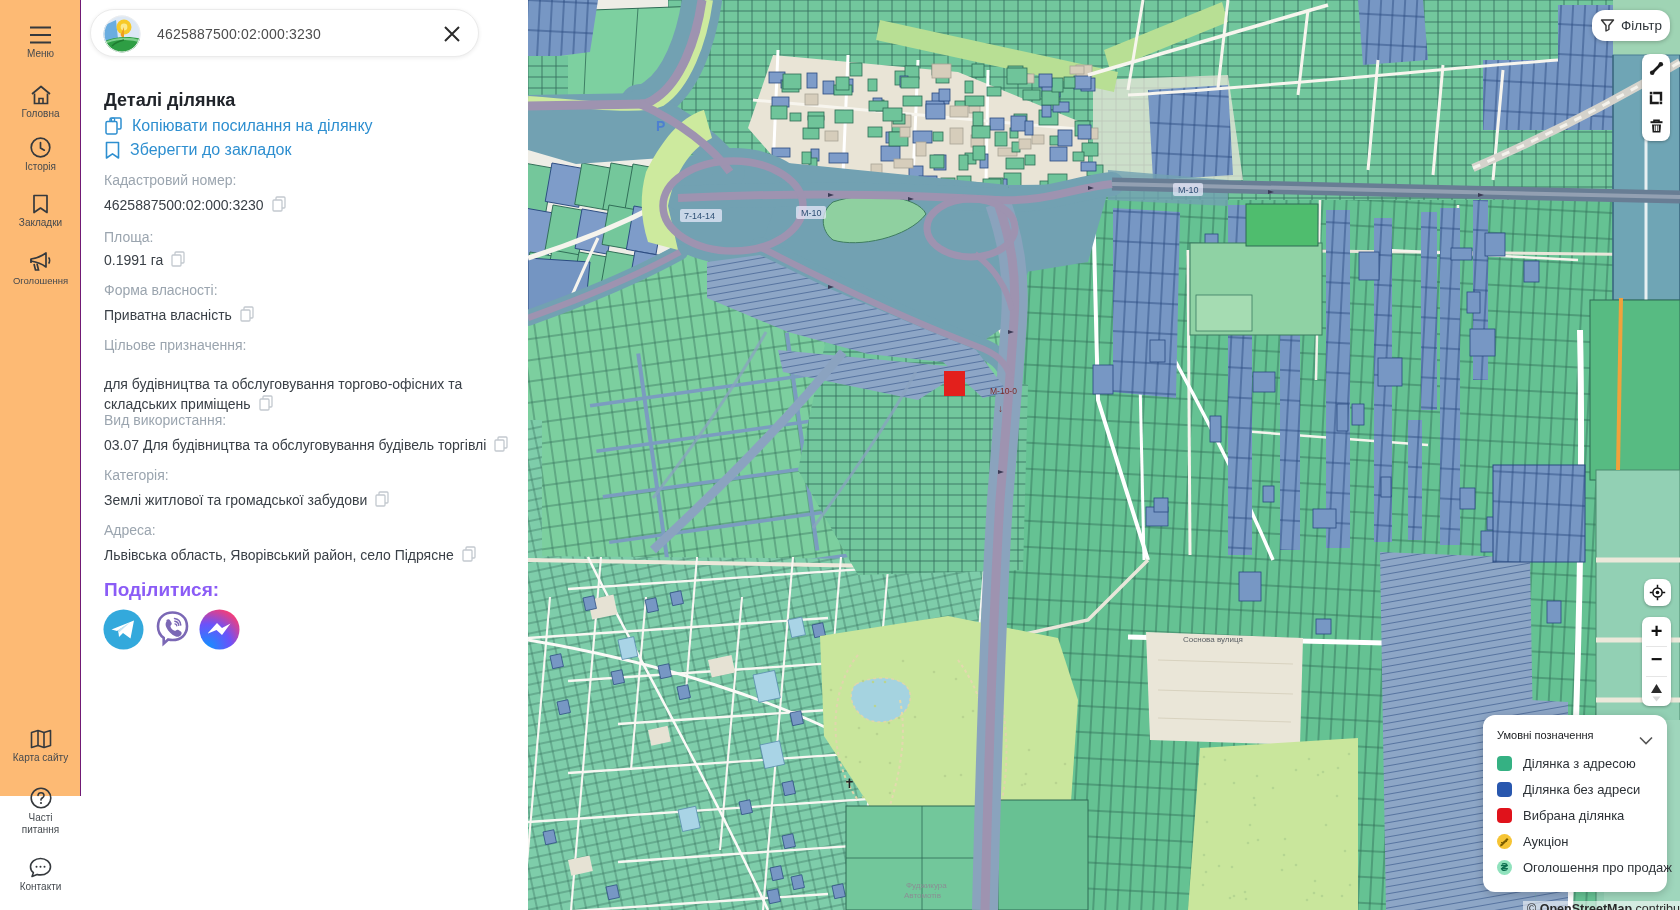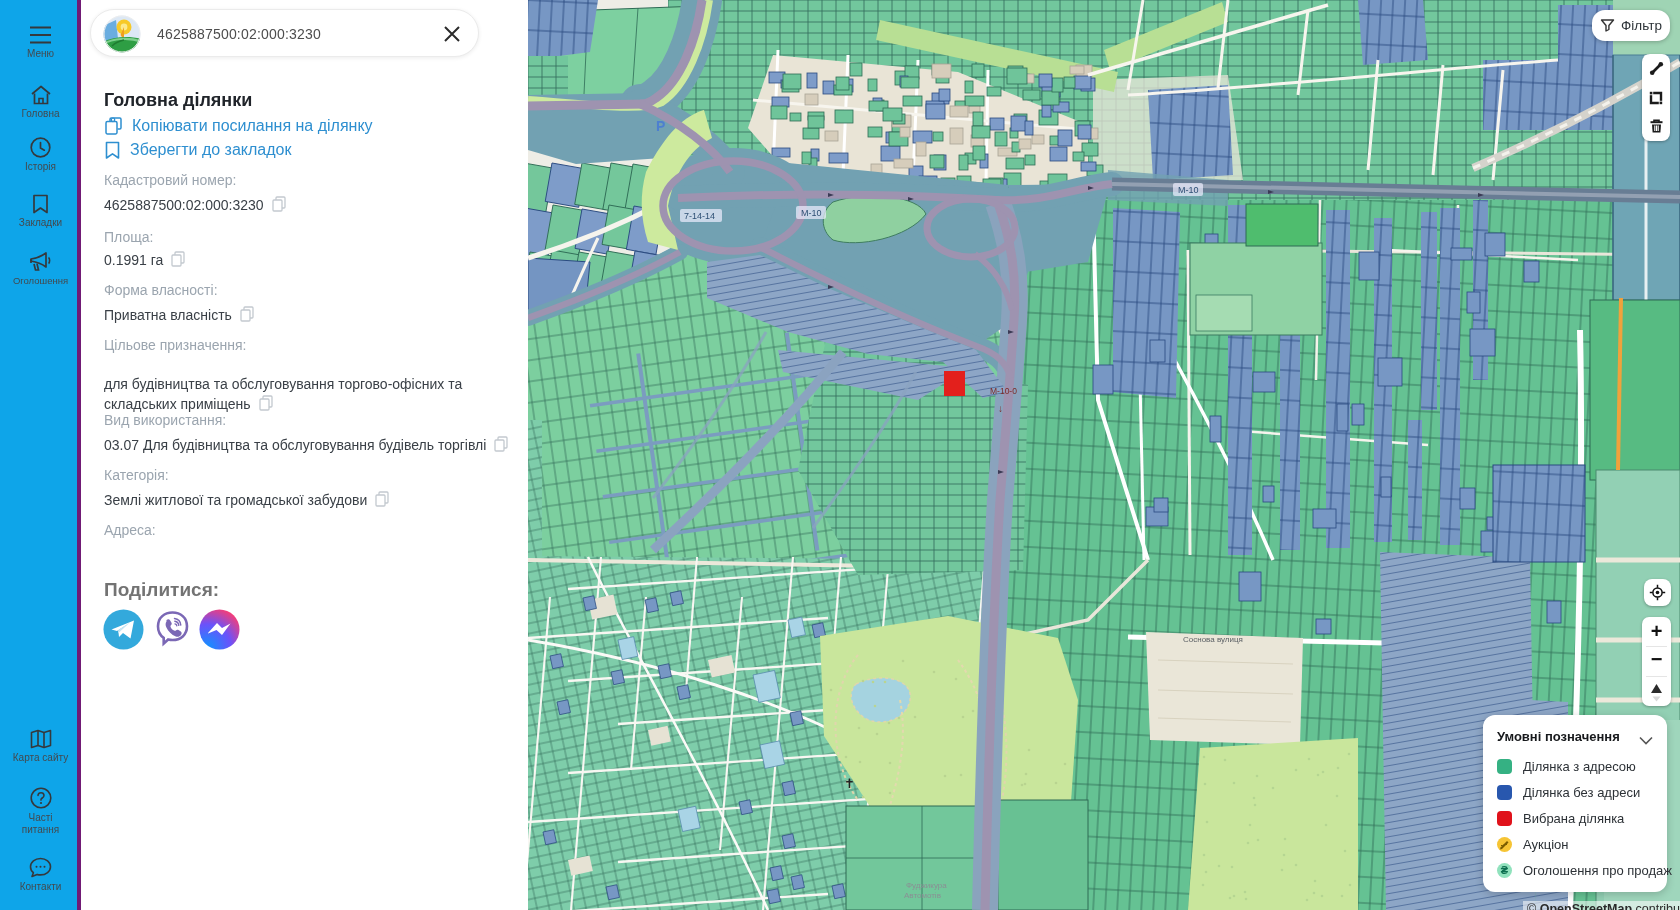--- a/index.html
+++ b/index.html
@@ -1,39 +1,39 @@
 <!DOCTYPE html>
 <html lang="uk"><head><meta charset="utf-8">
 <style>
 *{margin:0;padding:0;box-sizing:border-box}
 html,body{width:1680px;height:910px;overflow:hidden;font-family:"Liberation Sans",sans-serif;background:#fff}
-.rail{position:absolute;left:0;top:0;width:81px;height:910px;background:#0ea5e9;border-right:4px solid #701a75;z-index:5}
+.rail{position:absolute;left:0;top:0;width:81px;height:796px;background:#fdba74;border-right:1px solid #701a75;z-index:5}
 .ri{position:absolute;left:0;width:81px;text-align:center;color:#3c4146}
 .ri svg{display:block;margin:0 auto}
 .ri .lb{font-size:10px;color:#44494e;margin-top:3px;line-height:12px}
 .panel{position:absolute;left:81px;top:0;width:447px;height:742px;background:#fff;z-index:4}
 .search{position:absolute;left:9px;top:9px;width:389px;height:48px;background:#fff;border:1px solid #ebebeb;border-radius:26px;box-shadow:0 1px 4px rgba(0,0,0,0.08)}
 .search .logo{position:absolute;left:12px;top:5px}
 .search .q{position:absolute;left:66px;top:16px;font-size:14px;color:#4d4d4d;letter-spacing:0.2px}
 .search .x{position:absolute;right:16px;top:14px;width:20px;height:20px}
 .dt{position:absolute;left:23px;top:90px;font-size:18px;font-weight:bold;color:#20242a}
 .lnk{position:absolute;left:24px;font-size:16px;color:#2e8fd0;display:flex;align-items:flex-end;gap:10px}
 .lbl{position:absolute;left:23px;font-size:14px;color:#9ba5af}
 .val{position:absolute;left:23px;font-size:14px;color:#3a4047;white-space:nowrap}
 .cpy{display:inline-block;width:13px;height:15px;position:relative;top:2px;margin-left:8px}
-.shr{position:absolute;left:23px;top:579px;font-size:19px;font-weight:bold;color:#737373}
+.shr{position:absolute;left:23px;top:579px;font-size:19px;font-weight:bold;color:#8b5cf6}
 .sic{position:absolute;top:609px}
 .map{position:absolute;left:528px;top:0;width:1152px;height:910px;z-index:1;background:#efeee8}
 .fbtn{position:absolute;left:1064px;top:10px;width:78px;height:31px;background:#fff;border-radius:13px;box-shadow:0 1px 4px rgba(0,0,0,0.25);display:flex;align-items:center;justify-content:center;gap:6px;font-size:13.5px;color:#2d3338;z-index:3}
 .tool{position:absolute;left:1116px;width:27px;height:27px;background:#fff;border-radius:6px;box-shadow:0 1px 3px rgba(0,0,0,0.3);display:flex;align-items:center;justify-content:center;z-index:3}
 .zoomcol{position:absolute;left:1114px;top:617px;width:29px;height:89px;background:#fff;border-radius:7px;box-shadow:0 1px 3px rgba(0,0,0,0.3);z-index:3;text-align:center}
 .zoomcol .z{height:29px;line-height:29px;font-size:20px;color:#111;font-weight:bold}
 .zoomcol .sep{height:1px;background:#e5e5e5;margin:0 4px}
 .legend{position:absolute;left:955px;top:715px;width:184px;height:177px;background:#fff;border-radius:12px;box-shadow:0 2px 8px rgba(0,0,0,0.2);z-index:3;padding:14px 0 0 14px}
-.legend .tt{font-size:13px;font-weight:bold;color:#17191c}
+.legend .tt{font-size:11px;font-weight:normal;color:#17191c}
 .legend .chev{position:absolute;right:14px;top:16px}
 .legend .row{display:flex;align-items:center;gap:11px;margin-top:11px;font-size:13px;color:#2c3136;white-space:nowrap}
 .legend .sw{width:15px;height:15px;border-radius:4px;flex:0 0 15px}
 .attr{position:absolute;left:995px;top:901px;font-size:12.5px;color:#2a2a2a;z-index:2;background:rgba(255,255,255,0.55);padding:1px 4px;white-space:nowrap}
 .attr b{text-decoration:underline}
 </style></head>
 <body>
 
 <div class="map">
 <svg width="1152" height="910" viewBox="0 0 1152 910">
@@ -678,21 +678,21 @@
             <path d="M-2 30c12-7 28-8 42-3" fill="none" stroke="#7ecf8e" stroke-width="2.2"></path>
             <path d="M21 25c-5 1-9 3-12 6" fill="none" stroke="#1f7c31" stroke-width="1.5"></path>
           </g>
           <circle cx="19" cy="19" r="18" fill="none" stroke="#eee" stroke-width="1"></circle>
         </svg></div>
   <div class="q">4625887500:02:000:3230</div>
   <div class="x"><svg width="20" height="20" viewBox="0 0 20 20">
           <path d="M3 3 17 17M17 3 3 17" stroke="#2b2b2b" stroke-width="2"></path>
         </svg></div>
  </div>
- <div class="dt">Головна ділянки</div>
+ <div class="dt">Деталі ділянка</div>
  <div class="lnk" style="top:117px"><svg width="17" height="18" viewBox="0 0 17 18">
         <path d="M5 4.5V2.2C5 1.5 5.5 1 6.2 1h8.6c.7 0 1.2.5 1.2 1.2v8.6c0 .7-.5 1.2-1.2 1.2H12.5" fill="none" stroke="#2e8fd0" stroke-width="1.5"></path>
         <rect x="1" y="4.5" width="11" height="12.5" rx="1.4" fill="none" stroke="#2e8fd0" stroke-width="1.5"></rect>
         <circle cx="8" cy="2.8" r="1.7" fill="#fff" stroke="#2e8fd0" stroke-width="1.3"></circle>
       </svg>Копіювати посилання на ділянку</div>
  <div class="lnk" style="top:141px"><svg width="15" height="18" viewBox="0 0 15 18">
         <path d="M1.5 1.5h12v15.5l-6-4.2-6 4.2Z" fill="none" stroke="#2e8fd0" stroke-width="1.6" stroke-linejoin="round"></path>
       </svg>Зберегти до закладок</div>
 
  <div class="lbl" style="top:172px">Кадастровий номер:</div>
@@ -719,20 +719,24 @@
  <div class="val" style="top:434px">03.07 Для будівництва та обслуговування будівель торгівлі<span class="cpy"><svg width="14" height="16" viewBox="0 0 14 16">
           <rect x="4" y="1" width="9" height="11" rx="1" fill="none" stroke="#c3c9cf" stroke-width="1.3"></rect>
           <rect x="1" y="4" width="9" height="11" rx="1" fill="#fff" stroke="#c3c9cf" stroke-width="1.3"></rect>
         </svg></span></div>
  <div class="lbl" style="top:467px">Категорія:</div>
  <div class="val" style="top:489px">Землі житлової та громадської забудови<span class="cpy"><svg width="14" height="16" viewBox="0 0 14 16">
           <rect x="4" y="1" width="9" height="11" rx="1" fill="none" stroke="#c3c9cf" stroke-width="1.3"></rect>
           <rect x="1" y="4" width="9" height="11" rx="1" fill="#fff" stroke="#c3c9cf" stroke-width="1.3"></rect>
         </svg></span></div>
  <div class="lbl" style="top:522px">Адреса:</div>
+ <div class="val" style="top:544px">Львівська область, Яворівський район, село Підрясне<span class="cpy"><svg width="14" height="16" viewBox="0 0 14 16">
+          <rect x="4" y="1" width="9" height="11" rx="1" fill="none" stroke="#c3c9cf" stroke-width="1.3"></rect>
+          <rect x="1" y="4" width="9" height="11" rx="1" fill="#fff" stroke="#c3c9cf" stroke-width="1.3"></rect>
+        </svg></span></div>
  <div class="shr">Поділитися:</div>
  <div class="sic" style="left:22px"><svg width="41" height="41" viewBox="0 0 41 41">
         <circle cx="20.5" cy="20.5" r="20" fill="#33a9dc"></circle>
         <path d="M8.5 20.5 31 11.5l-3.5 18-7.5-5.5-4 4-.7-6.2L27 13.5l-13 8.5Z" fill="#fff"></path>
         <path d="M15.2 24.3 27 13.5l-11.5 7.5Z" fill="#c8e4f2"></path>
       </svg></div>
  <div class="sic" style="left:71px"><svg width="41" height="41" viewBox="0 0 41 41">
         <circle cx="20.5" cy="20.5" r="20" fill="#fff"></circle>
         <path d="M20.5 3.5c8 0 14.5 5 14.5 13.8 0 8.7-6.5 13.7-14.5 13.7-1.5 0-3-.2-4.3-.5l-4.5 4v-5.6c-3.5-2.4-5.7-6.3-5.7-11.6C6 8.5 12.5 3.5 20.5 3.5Z" fill="none" stroke="#7b68b5" stroke-width="2.6"></path>
         <path d="M14.5 11c1.5-1 2.8-.8 3.5.3l1.5 2.4c.5.9.2 1.9-.6 2.5-.5.4-.6 1-.3 1.7.7 1.6 2 2.9 3.5 3.7.7.4 1.4.3 1.8-.2.7-.8 1.7-1 2.6-.4l2.3 1.6c1 .7 1.2 2 .2 3.4-1.2 1.7-3.3 2.3-5.2 1.5-4.2-1.7-7.6-5-9.5-9.2-.9-2-1-4.2.2-5.9Z" fill="#7b68b5"></path>

